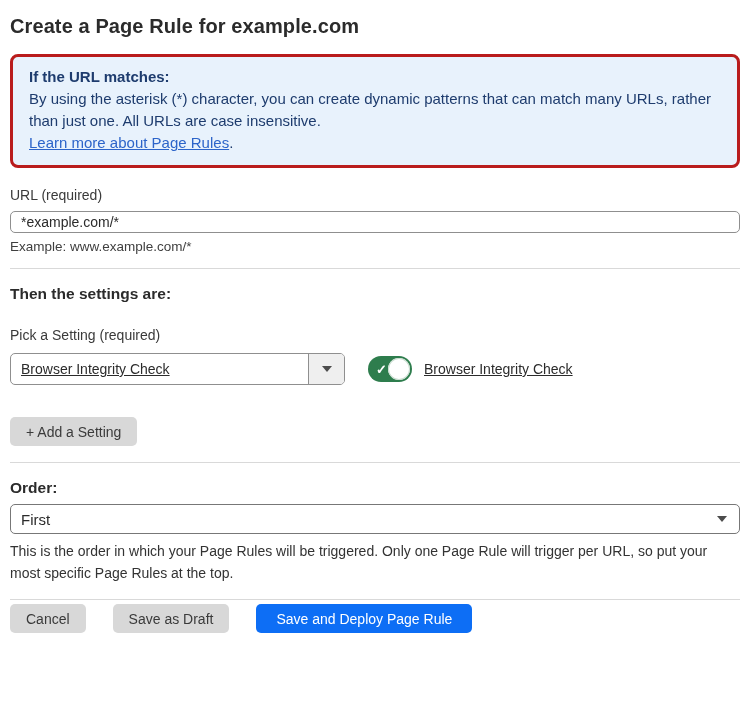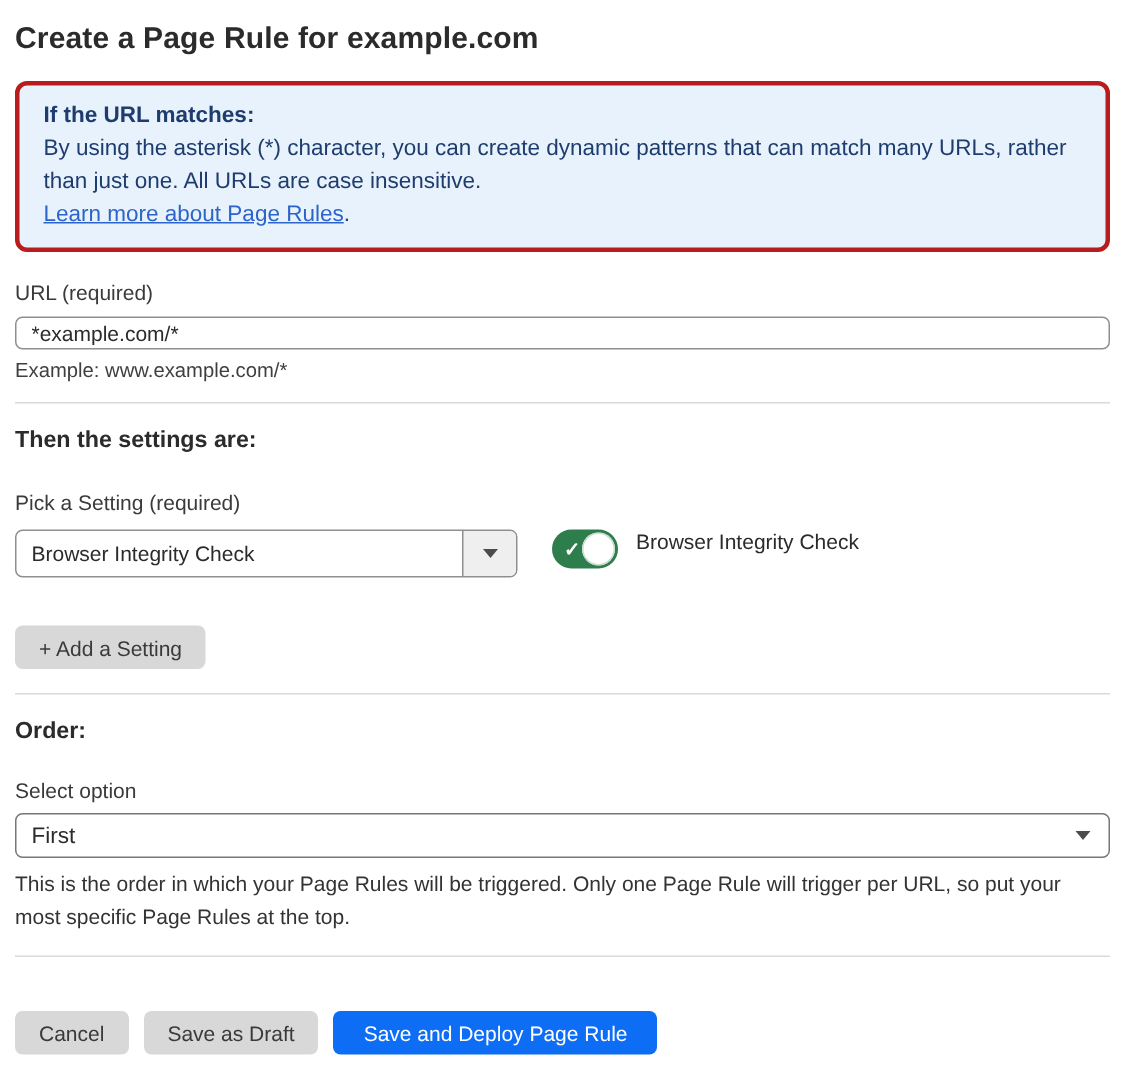--- a/index.html
+++ b/index.html
@@ -78,21 +78,22 @@
     font-weight: bold;
     color: #2b2b2b;
   }
   .order-heading { margin-top: 16px; }
 
   .pick-label { margin-top: 24px; }
 
   .setting-row {
     margin-top: 10px;
     display: flex;
-    align-items: flex-start;
+    align-items: center;
+    text-decoration: underline;
   }
   .dropdown {
     width: 335px;
     height: 32px;
     border: 1px solid #8f8f8f;
     border-radius: 5px;
     display: flex;
     align-items: stretch;
     background: #ffffff;
     cursor: pointer;
@@ -192,23 +193,23 @@
 
   .order-helper {
     margin-top: 6px;
     font-size: 14px;
     line-height: 22px;
     color: #333333;
     max-width: 730px;
   }
 
   .button-row {
-    margin-top: 36px;
-    display: flex;
-    gap: 10px;
+    margin-top: 4px;
+    display: flex;
+    gap: 27px;
   }
   .btn-primary {
     background: #0d6ef5;
     color: #ffffff;
     padding: 0 20px;
   }
 </style>
 </head>
 <body>
 
@@ -245,21 +246,20 @@
     </div>
     <div class="toggle-label">Browser Integrity Check</div>
   </div>
 
   <button class="btn btn-gray add-setting-btn">+ Add a Setting</button>
 
   <hr class="divider divider-2">
 
   <div class="section-heading order-heading">Order:</div>
 
-  <div class="field-label select-label">Select option</div>
 
   <div class="select-control">
     <span class="select-value">First</span>
     <span class="select-arrow"></span>
   </div>
 
   <div class="order-helper">This is the order in which your Page Rules will be triggered. Only one Page Rule will trigger per URL, so put your most specific Page Rules at the top.</div>
 
   <hr class="divider divider-3">
 

